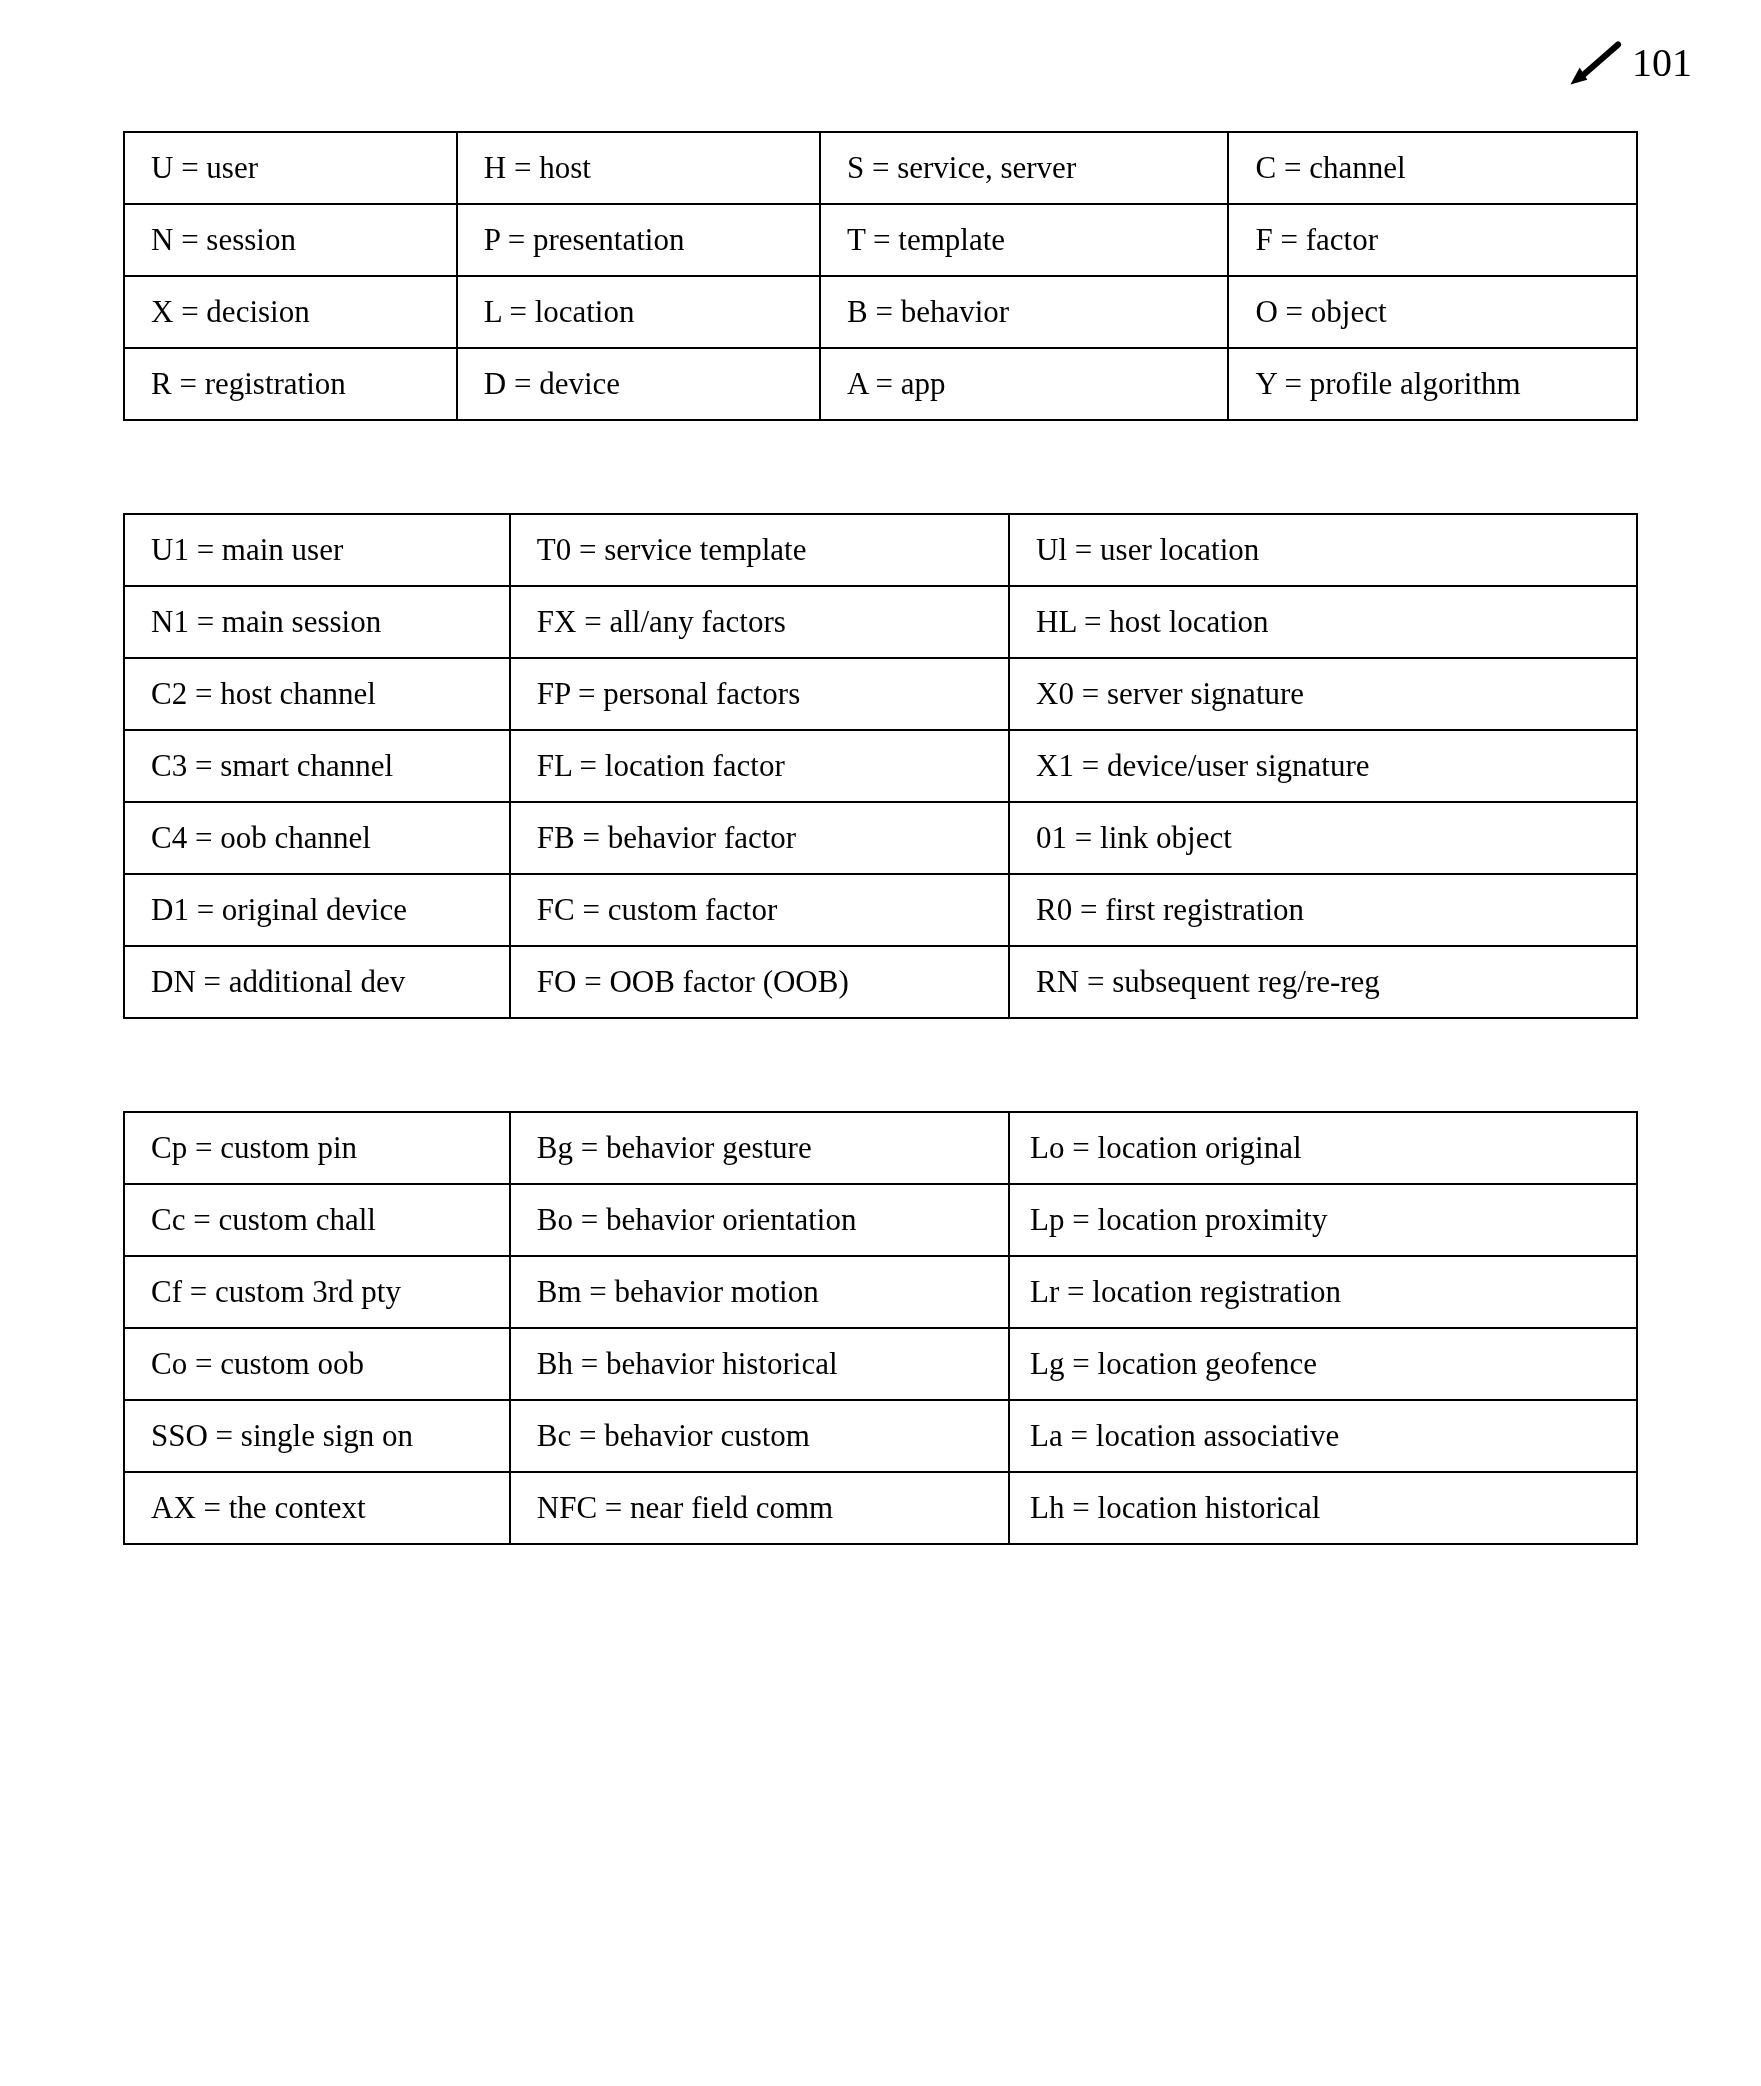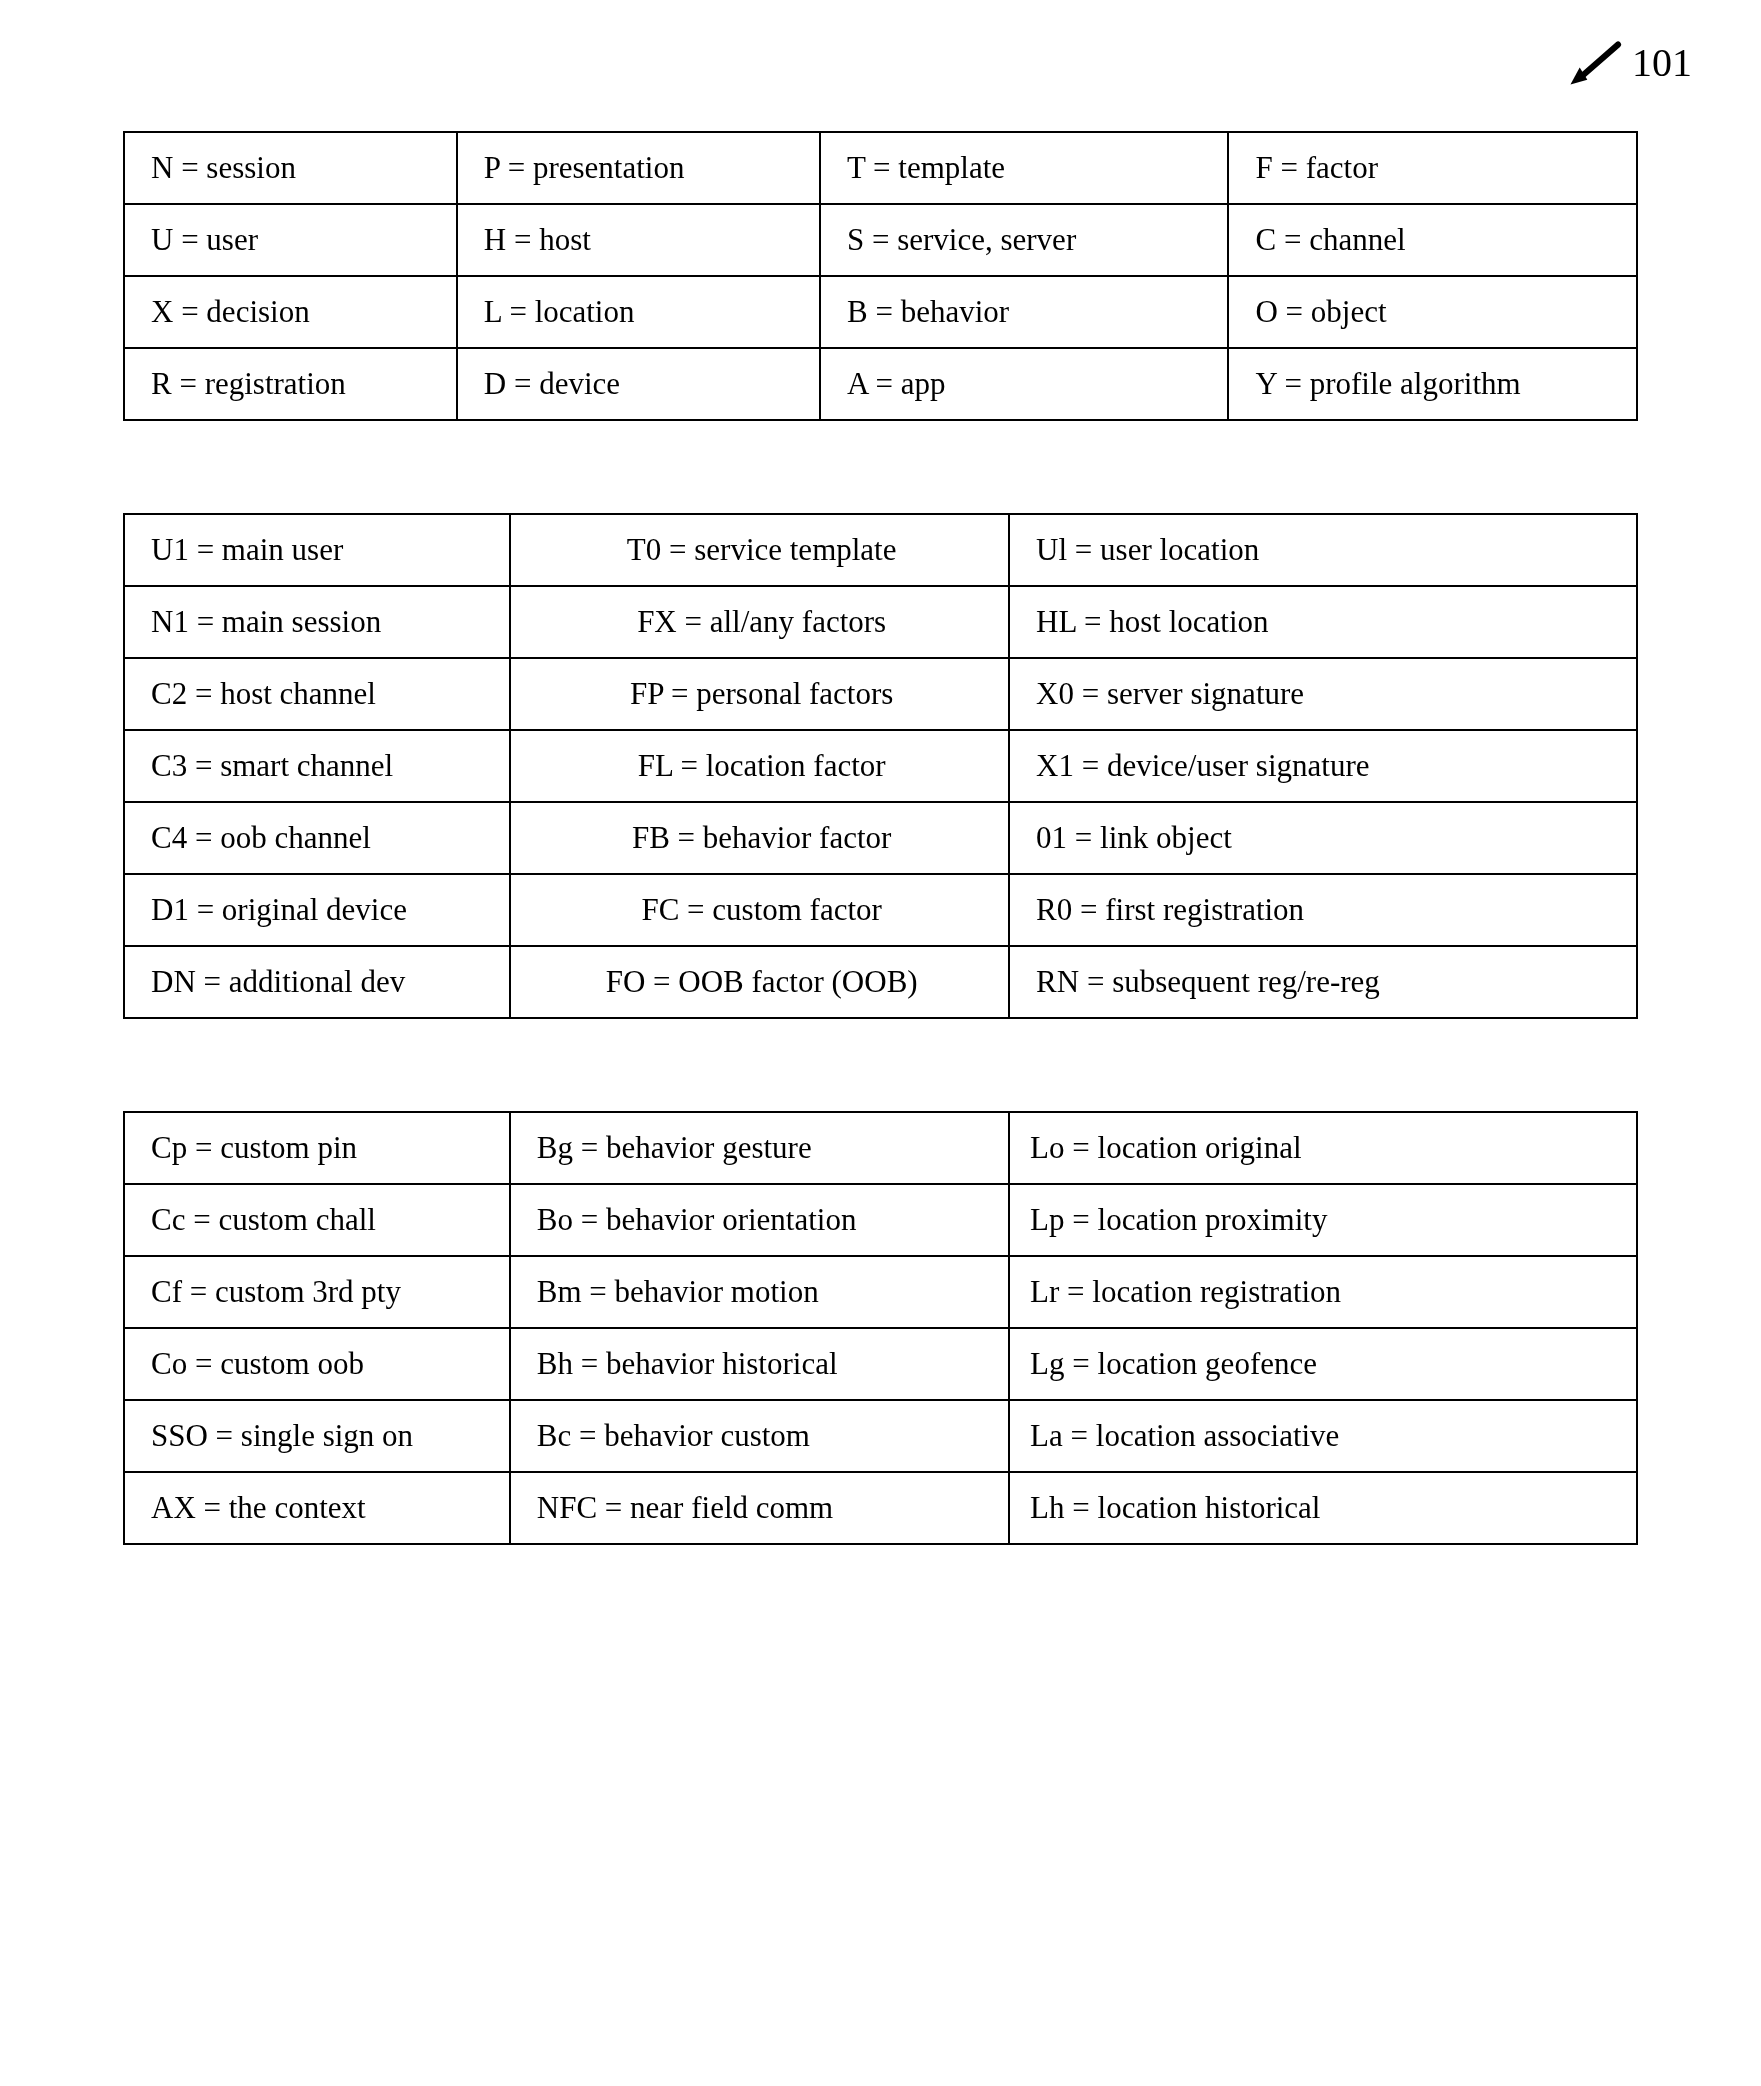--- a/index.html
+++ b/index.html
@@ -41,21 +41,21 @@
       padding: 17px 21.6px 17px 26px;
       vertical-align: middle;
       white-space: nowrap;
       overflow: hidden;
     }
     .t1 td:nth-child(1){ width: 22%; }
     .t1 td:nth-child(2){ width: 24%; }
     .t1 td:nth-child(3){ width: 27%; }
     .t1 td:nth-child(4){ width: 27%; }
     .t2 td:nth-child(1){ width: 25.5%; }
-    .t2 td:nth-child(2){ width: 33%; text-align: center; }
+    .t2 td:nth-child(2){ width: 33%; }
     .t2 td:nth-child(3){ width: 41.5%; }
     .t3 td:nth-child(1){ width: 25.5%; }
     .t3 td:nth-child(2){ width: 33%; }
     .t3 td:nth-child(3){ width: 41.5%; padding-left: 20px; }
   </style>
 </head>
 <body>
 
 <div class="ref-label">
   <span class="arrow">
@@ -63,30 +63,30 @@
       <line x1="70" y1="6" x2="22" y2="48" stroke="#000" stroke-width="8" stroke-linecap="round"></line>
       <polygon points="8,58 30,52 20,36" fill="#000"></polygon>
     </svg>
   </span>
   <span>101</span>
 </div>
 
 <table class="legend t1">
   <tbody>
     <tr>
+      <td>U = user</td>
+      <td>H = host</td>
+      <td>S = service, server</td>
+      <td>C = channel</td>
+    </tr>
+    <tr>
       <td>N = session</td>
       <td>P = presentation</td>
       <td>T = template</td>
       <td>F = factor</td>
-    </tr>
-    <tr>
-      <td>U = user</td>
-      <td>H = host</td>
-      <td>S = service, server</td>
-      <td>C = channel</td>
     </tr>
     <tr>
       <td>X = decision</td>
       <td>L = location</td>
       <td>B = behavior</td>
       <td>O = object</td>
     </tr>
     <tr>
       <td>R = registration</td>
       <td>D = device</td>

